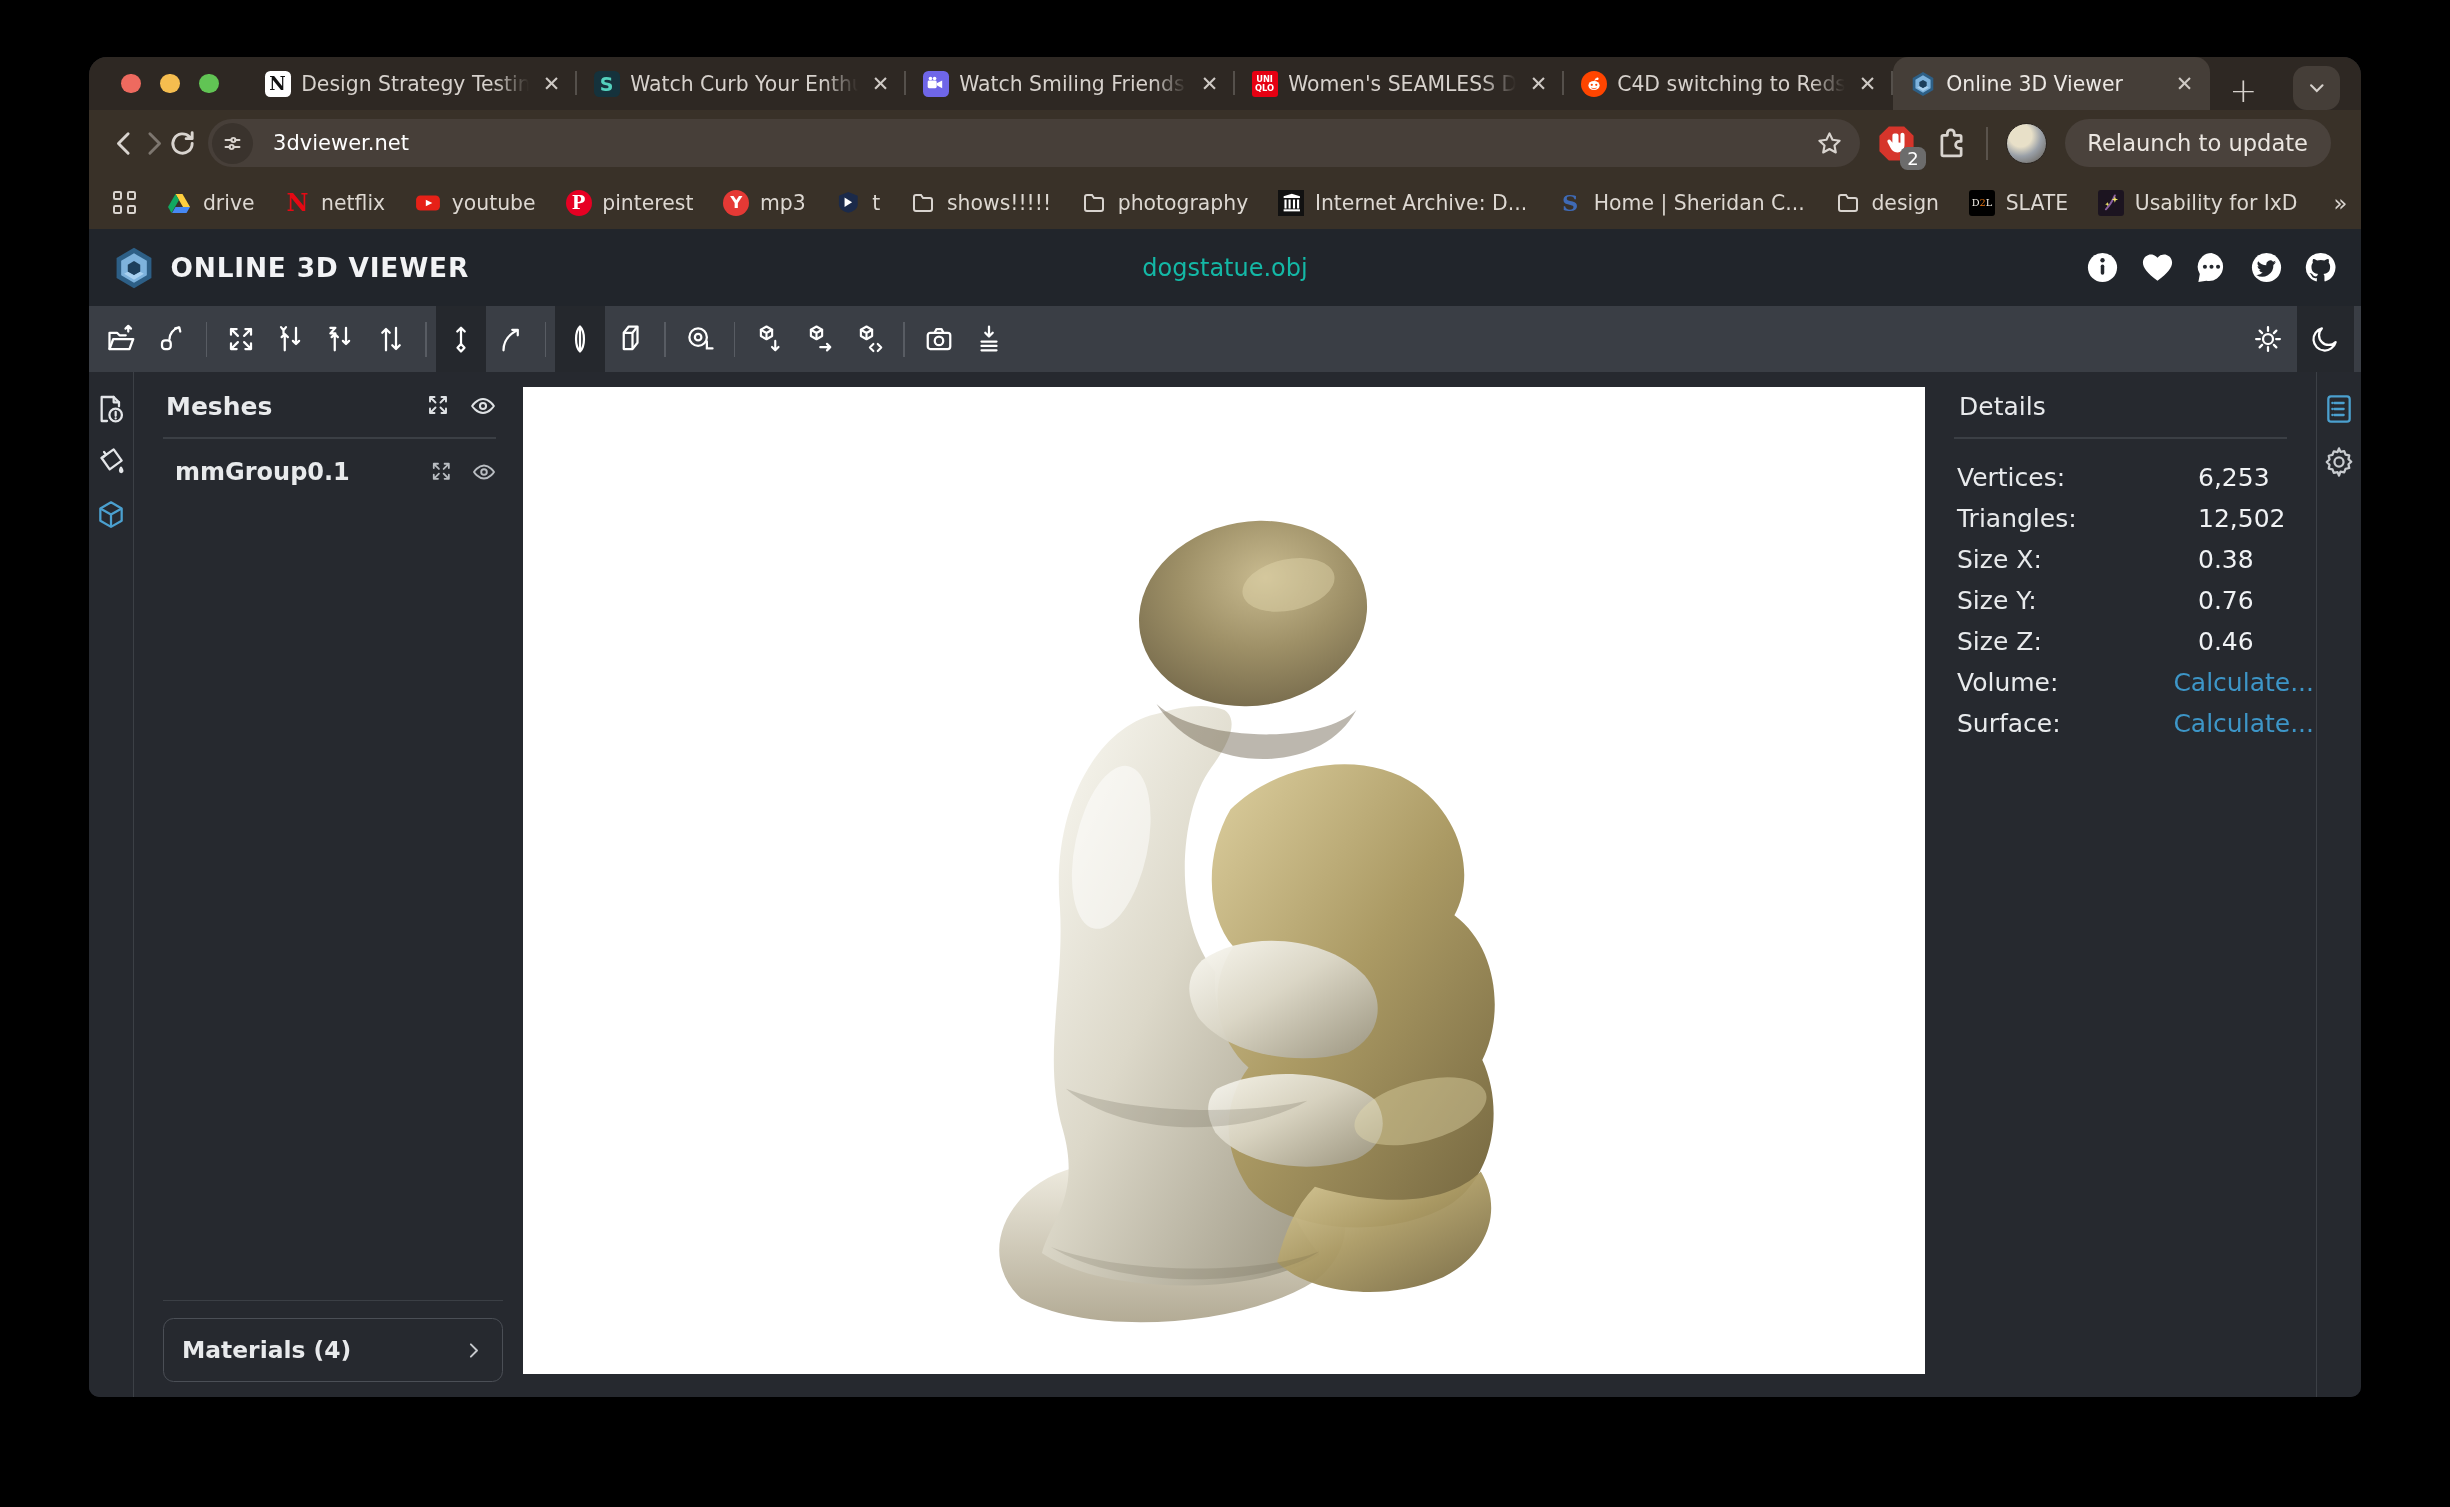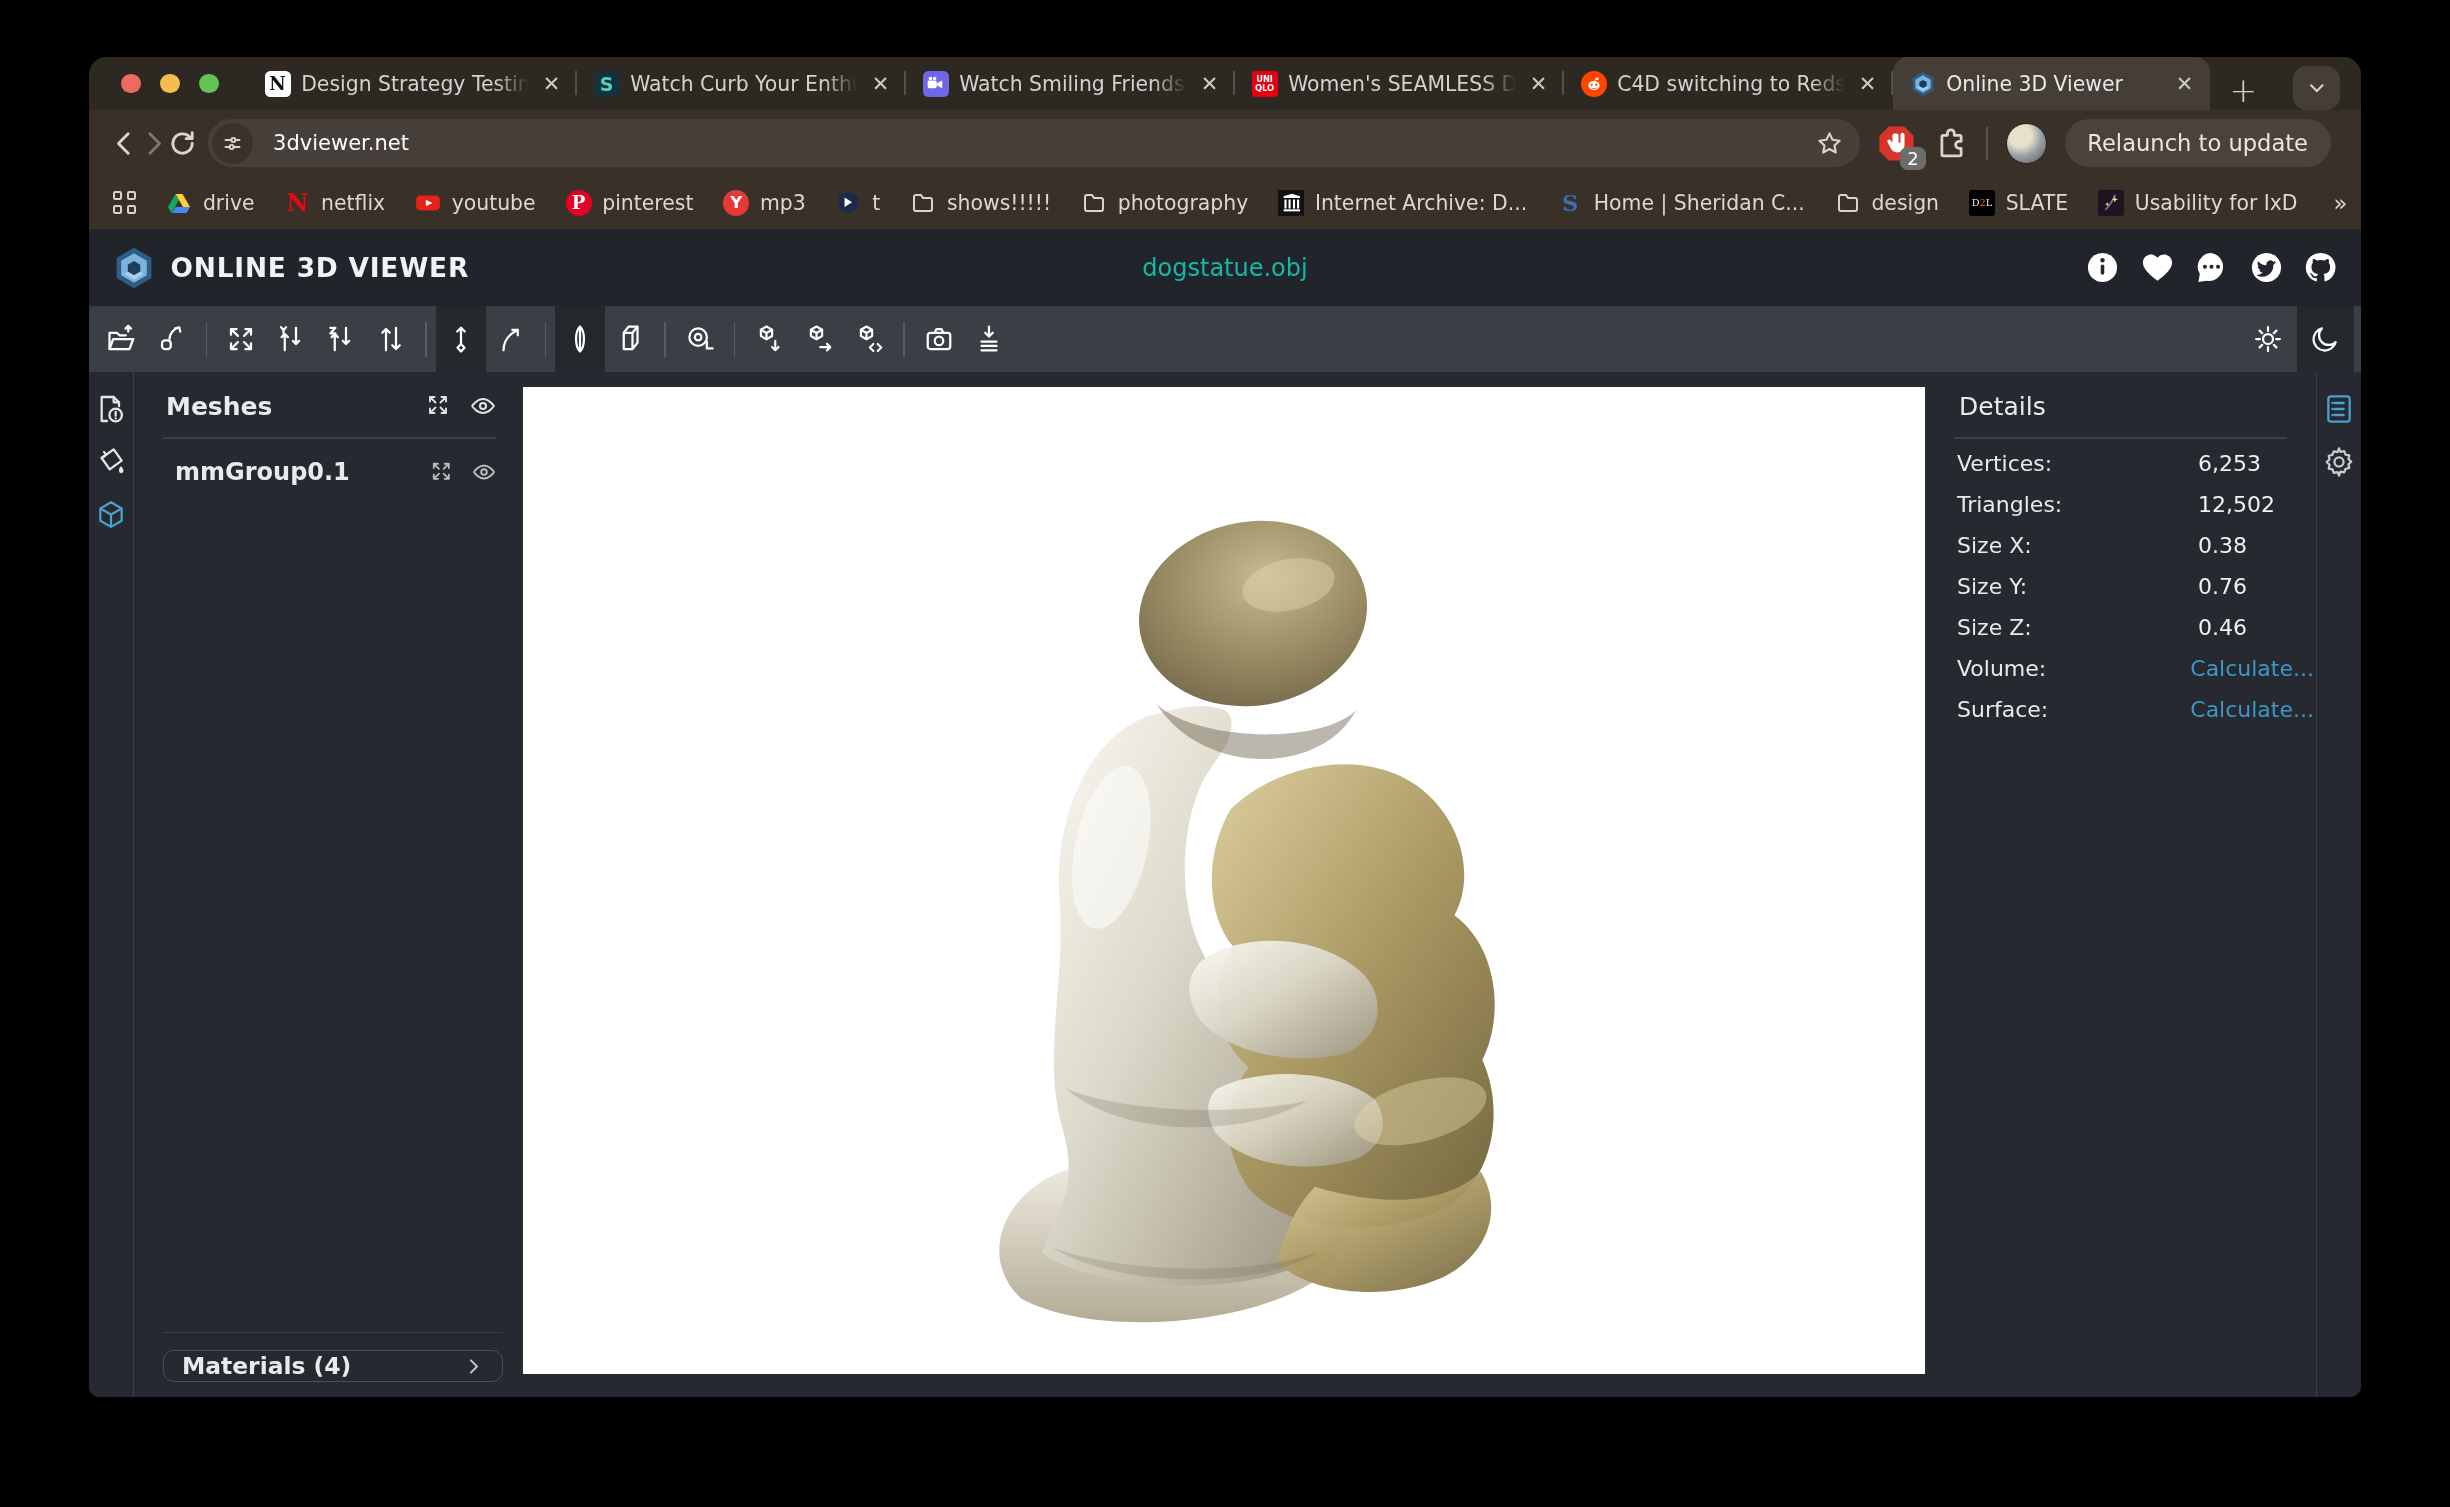--- a/index.html
+++ b/index.html
@@ -84,25 +84,25 @@
   .panel.left { left:47px; width:387px;font-weight:bold; }
   .panel.right { right:47px; width:387px; }
   .panel-head { display:flex; align-items:center; padding:19.6px 27px 16.6px 30px; }
   .panel-title { font-size:25px; flex:1; }
   .panel-icons { display:flex; gap:19.6px; color:#dfe2e5; }
   .hdiv { height:1.5px; background:#3b3f45; margin:0 27px; }
   .mesh-row { display:flex; align-items:center; padding:19.6px 27px 0 39px; font-size:24px;gap:44px; }
   .mesh-name { flex:1; }
   .materials { position:absolute; left:27px; right:19.6px; bottom:15px; }
   .materials .hdiv { margin:0 0 16.6px 0; }
-  .mat-btn { border:1.5px solid #4b4f56; border-radius:10.6px; height:32px; display:flex; align-items:center;
+  .mat-btn { border:1.5px solid #4b4f56; border-radius:10.6px; height:64px; display:flex; align-items:center;
     padding:0 18px; font-size:23.4px; color:#e8eaec; }
   .mat-label { flex:1; }
 
-  .kv { display:flex; padding:0 0 0 30px; font-size:22px; height:41px; align-items:flex-start; }
+  .kv { display:flex; padding:0 0 0 30px; font-size:25px; height:41px; align-items:flex-end; }
   .kv .k { width:241px; }
   .kv .v { color:#f0f2f4; }
   .kv .v.link { color:#3d96c8; }
   .details-rows { padding-top:12px; }
 
   .canvas3d { position:absolute; left:434px; top:15px; width:1402px; height:987px; background:#ffffff; }
 
   svg.icon { display:block; }
 </style>
 </head>

